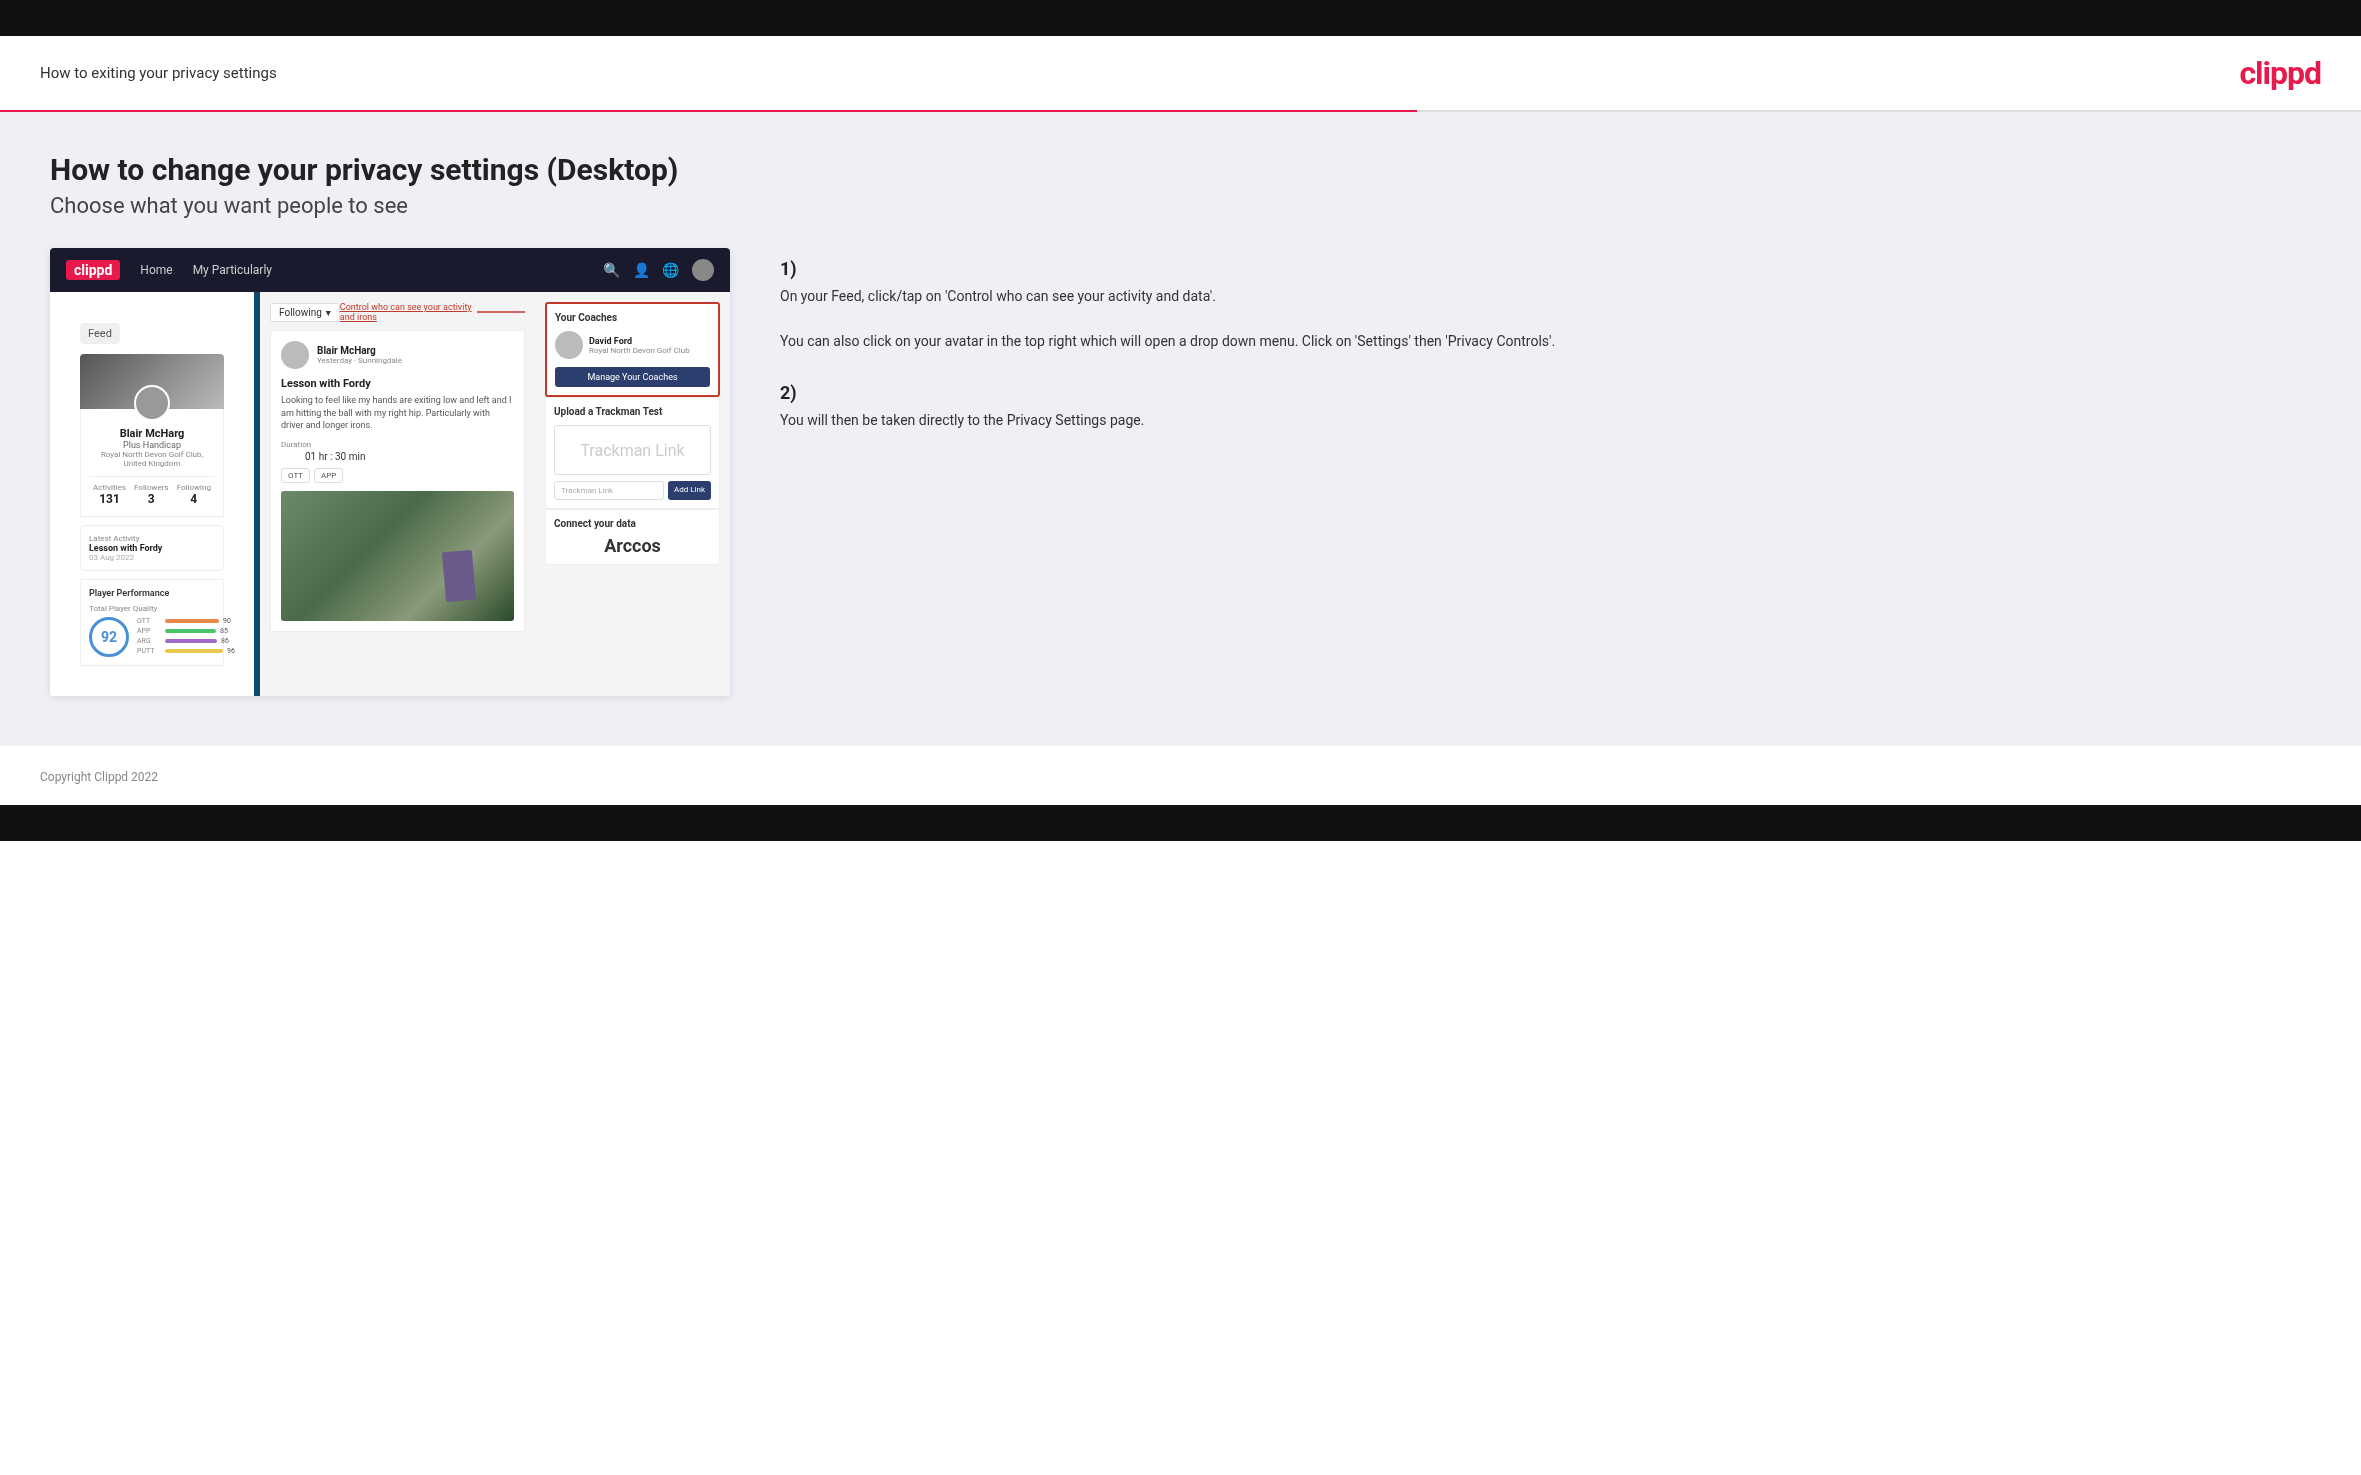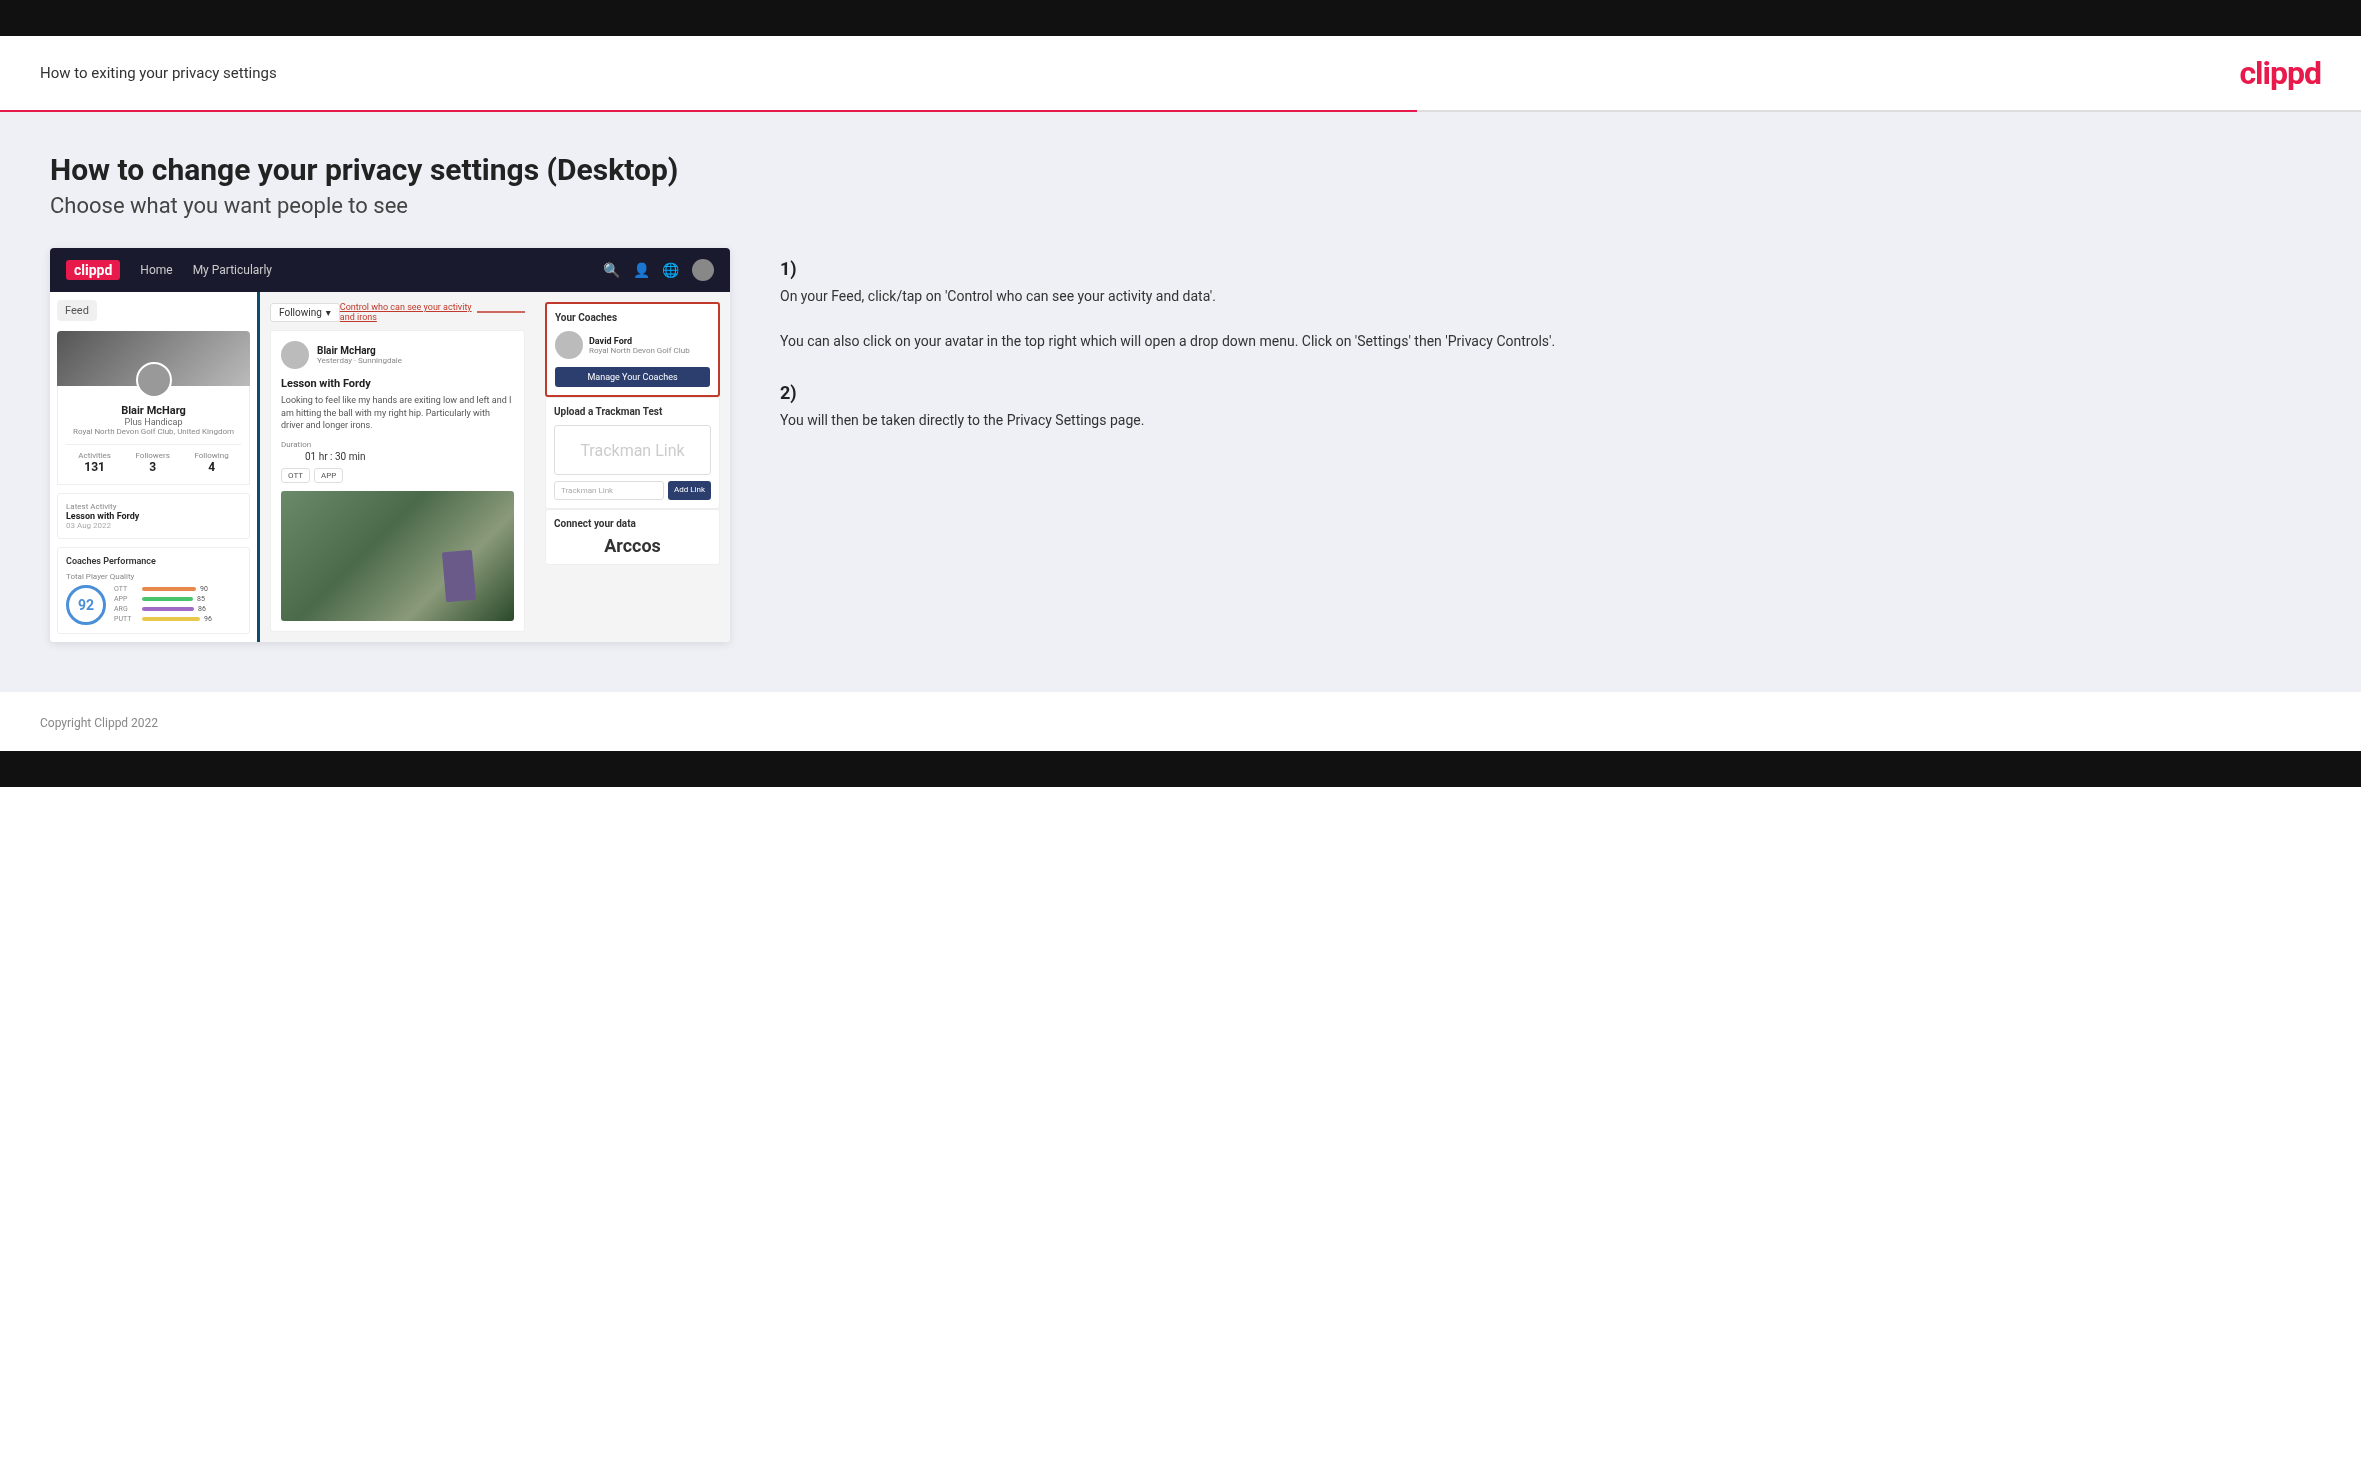--- a/index.html
+++ b/index.html
@@ -112,22 +112,22 @@
     .mock-body {
       display: flex;
       background: #f4f4f4;
     }
 
     
     .mock-sidebar {
       width: 210px;
       flex-shrink: 0;
       background: #fff;
-      padding: 7px;
-      border-right: 3px solid #0c4a6e;
+      padding: 30px;
+      border-right: 6px solid #0c4a6e;
     }
     .mock-feed-tab {
       font-size: 11px;
       color: #555;
       padding: 4px 8px;
       border-radius: 4px;
       background: #f0f0f0;
       display: inline-block;
       margin-bottom: 10px;
     }
@@ -594,21 +594,21 @@
 
           
           <div class="mock-latest-activity">
             <div class="mock-la-label">Latest Activity</div>
             <div class="mock-la-name">Lesson with Fordy</div>
             <div class="mock-la-date">03 Aug 2022</div>
           </div>
 
           
           <div class="mock-player-perf">
-            <div class="mock-pp-title">Coaches Performance</div>
+            <div class="mock-pp-title">Player Performance</div>
             <div class="mock-pp-quality-label">Total Player Quality</div>
             <div class="mock-pp-inner">
               <div class="mock-score-circle">92</div>
               <div class="mock-bars">
                 <div class="mock-bar-row">
                   <span class="mock-bar-label">OTT</span>
                   <div class="mock-bar-fill" style="width:54px;background:#e8884a;"></div>
                   <span class="mock-bar-val">90</span>
                 </div>
                 <div class="mock-bar-row">

